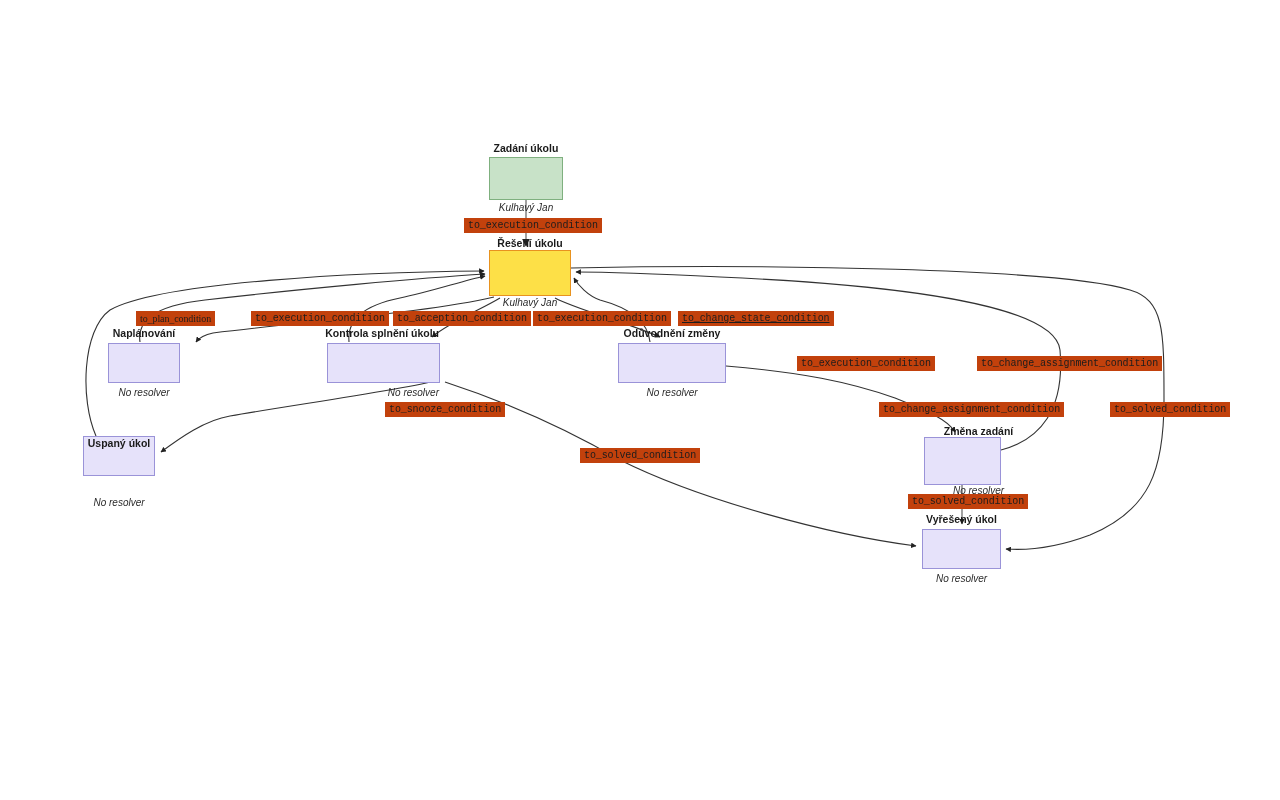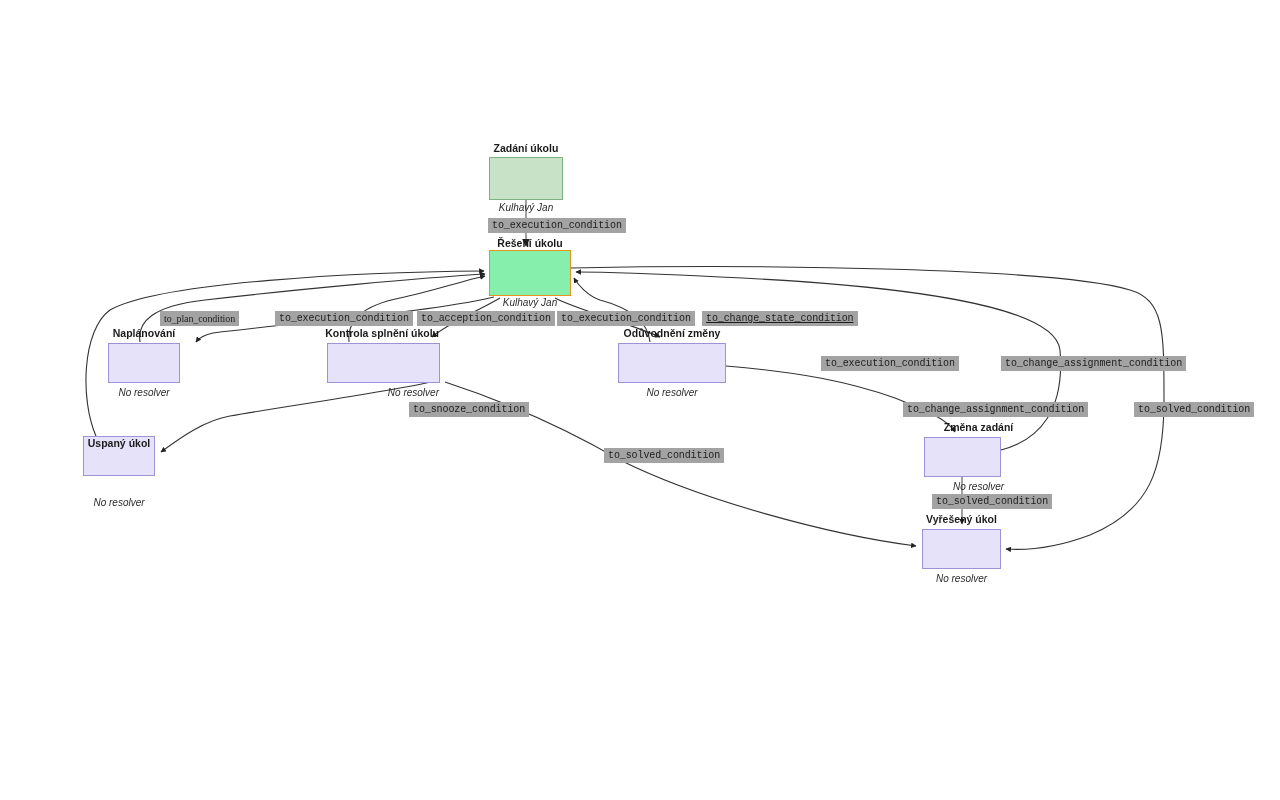--- a/index.html
+++ b/index.html
@@ -51,35 +51,34 @@
     font-style: italic;
     color: #2b2b2b;
     margin-top: 3px;
     white-space: nowrap;
   }
   .node.start {
     background: #c8e2c8;
     border-color: #7fb07f;
   }
   .node.active {
-    background: #86efac;
+    background: #fde047;
     border-color: #e8921f;
   }
   .edge-label {
     position: absolute;
-    background: #a3a3a3;
+    background: #c2410c;
     color: #1d1d1d;
     font-family: "Liberation Mono", monospace;
     font-size: 10px;
     letter-spacing: -0.1px;
     padding: 2px 4px 2px 4px;
     white-space: nowrap;
     z-index: 6;
     line-height: 1.1;
-    margin-left: 24px;
   }
 </style>
 </head>
 <body>
 
 <div id="canvas">
 
   <svg id="edges" viewBox="0 0 1280 800">
     <defs>
       <marker id="ah" viewBox="0 0 10 10" refX="9" refY="5" markerWidth="5" markerHeight="5" orient="auto-start-reverse">
@@ -142,21 +141,21 @@
   <div class="node" style="left:618px; top:343px; width:108px; height:40px;">
     <div class="title">Odůvodnění změny</div>
     <div class="sub">No resolver</div>
   </div>
 
   <div class="node" style="left:83px; top:436px; width:72px; height:40px;justify-content:space-between;">
     <div class="title">Uspaný úkol</div>
     <div class="sub">No resolver</div>
   </div>
 
-  <div class="node" style="left:924px; top:437px; width:77px; height:40px;padding-left:32px;">
+  <div class="node" style="left:924px; top:437px; width:77px; height:48px;padding-left:32px;">
     <div class="title">Změna zadání</div>
     <div class="sub">No resolver</div>
   </div>
 
   <div class="node" style="left:922px; top:529px; width:79px; height:40px;">
     <div class="title">Vyřešený úkol</div>
     <div class="sub">No resolver</div>
   </div>
 
   <div class="edge-label" style="left:464px; top:218px;">to_execution_condition</div>

